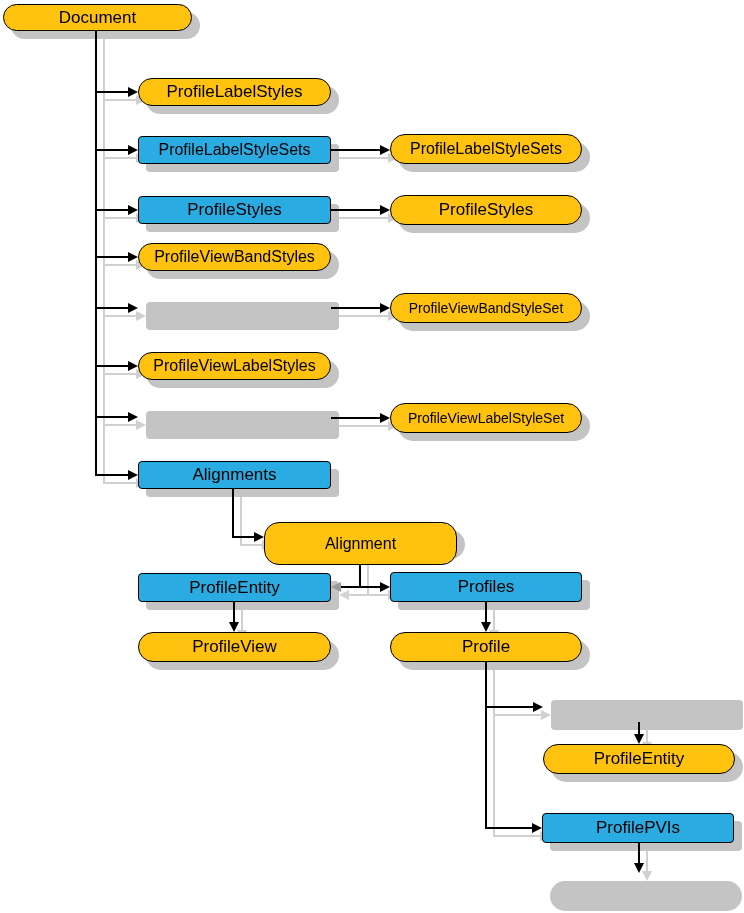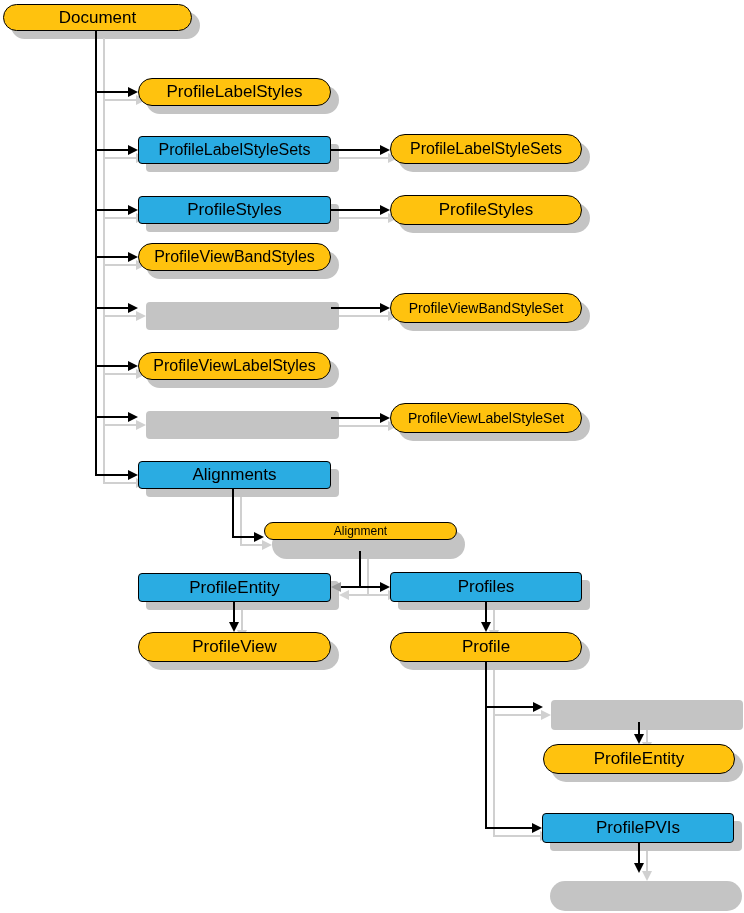--- a/index.html
+++ b/index.html
@@ -148,21 +148,21 @@
     <div class="arrow" style="left: 532px; top: 823px; border-top: 5px solid transparent; border-bottom: 5px solid transparent; border-left: 10px solid rgb(0, 0, 0);"></div>
     <div class="arrow" style="left: 634px; top: 734px; border-left: 5px solid transparent; border-right: 5px solid transparent; border-top: 10px solid rgb(0, 0, 0);"></div>
     <div class="arrow" style="left: 634px; top: 863px; border-left: 5px solid transparent; border-right: 5px solid transparent; border-top: 10px solid rgb(0, 0, 0);"></div>
     <div class="node pill" style="left: 3px; top: 4px; width: 189px; height: 27px; background: rgb(255, 194, 14); font-size: 17px; border-color: rgb(0, 0, 0);">Document</div>
     <div class="node pill" style="left: 138px; top: 78px; width: 193px; height: 28px; background: rgb(255, 194, 14); font-size: 17px; border-color: rgb(0, 0, 0);">ProfileLabelStyles</div>
     <div class="node rect" style="left: 138px; top: 136px; width: 193px; height: 28px; background: rgb(42, 172, 226); font-size: 16px; border-color: rgb(0, 0, 0);">ProfileLabelStyleSets</div>
     <div class="node rect" style="left: 138px; top: 196px; width: 193px; height: 28px; background: rgb(42, 172, 226); font-size: 17px; border-color: rgb(0, 0, 0);">ProfileStyles</div>
     <div class="node pill" style="left: 138px; top: 243px; width: 193px; height: 28px; background: rgb(255, 194, 14); font-size: 16px; border-color: rgb(0, 0, 0);">ProfileViewBandStyles</div>
     <div class="node pill" style="left: 138px; top: 352px; width: 193px; height: 28px; background: rgb(255, 194, 14); font-size: 16px; border-color: rgb(0, 0, 0);">ProfileViewLabelStyles</div>
     <div class="node rect" style="left: 138px; top: 461px; width: 193px; height: 28px; background: rgb(42, 172, 226); font-size: 17px; border-color: rgb(0, 0, 0);">Alignments</div>
-    <div class="node pill" style="left: 264px; top: 522px; width: 193px; height: 18px; background: rgb(255, 194, 14); font-size: 12px; border-color: rgb(0, 0, 0);">Alignment</div>
+    <div class="node pill" style="left: 264px; top: 522px; width: 193px; height: 43px; background: rgb(255, 194, 14); font-size: 16px; border-color: rgb(0, 0, 0);">Alignment</div>
     <div class="node rect" style="left: 138px; top: 573px; width: 193px; height: 29px; background: rgb(42, 172, 226); font-size: 17px; border-color: rgb(0, 0, 0);">ProfileEntity</div>
     <div class="node rect" style="left: 390px; top: 572px; width: 192px; height: 30px; background: rgb(42, 172, 226); font-size: 17px; border-color: rgb(0, 0, 0);">Profiles</div>
     <div class="node pill" style="left: 138px; top: 632px; width: 193px; height: 30px; background: rgb(255, 194, 14); font-size: 17px; border-color: rgb(0, 0, 0);">ProfileView</div>
     <div class="node pill" style="left: 390px; top: 632px; width: 192px; height: 30px; background: rgb(255, 194, 14); font-size: 17px; border-color: rgb(0, 0, 0);">Profile</div>
     <div class="node pill" style="left: 543px; top: 744px; width: 192px; height: 30px; background: rgb(255, 194, 14); font-size: 17px; border-color: rgb(0, 0, 0);">ProfileEntity</div>
     <div class="node rect" style="left: 542px; top: 813px; width: 192px; height: 30px; background: rgb(42, 172, 226); font-size: 17px; border-color: rgb(0, 0, 0);">ProfilePVIs</div>
     <div class="node pill" style="left: 390px; top: 134px; width: 192px; height: 30px; background: rgb(255, 194, 14); font-size: 16px; border-color: rgb(0, 0, 0);">ProfileLabelStyleSets</div>
     <div class="node pill" style="left: 390px; top: 195px; width: 192px; height: 30px; background: rgb(255, 194, 14); font-size: 17px; border-color: rgb(0, 0, 0);">ProfileStyles</div>
     <div class="node pill" style="left: 390px; top: 293px; width: 192px; height: 30px; background: rgb(255, 194, 14); font-size: 14px; border-color: rgb(0, 0, 0);">ProfileViewBandStyleSet</div>
     <div class="node pill" style="left: 390px; top: 403px; width: 192px; height: 30px; background: rgb(255, 194, 14); font-size: 14px; border-color: rgb(0, 0, 0);">ProfileViewLabelStyleSet</div>

